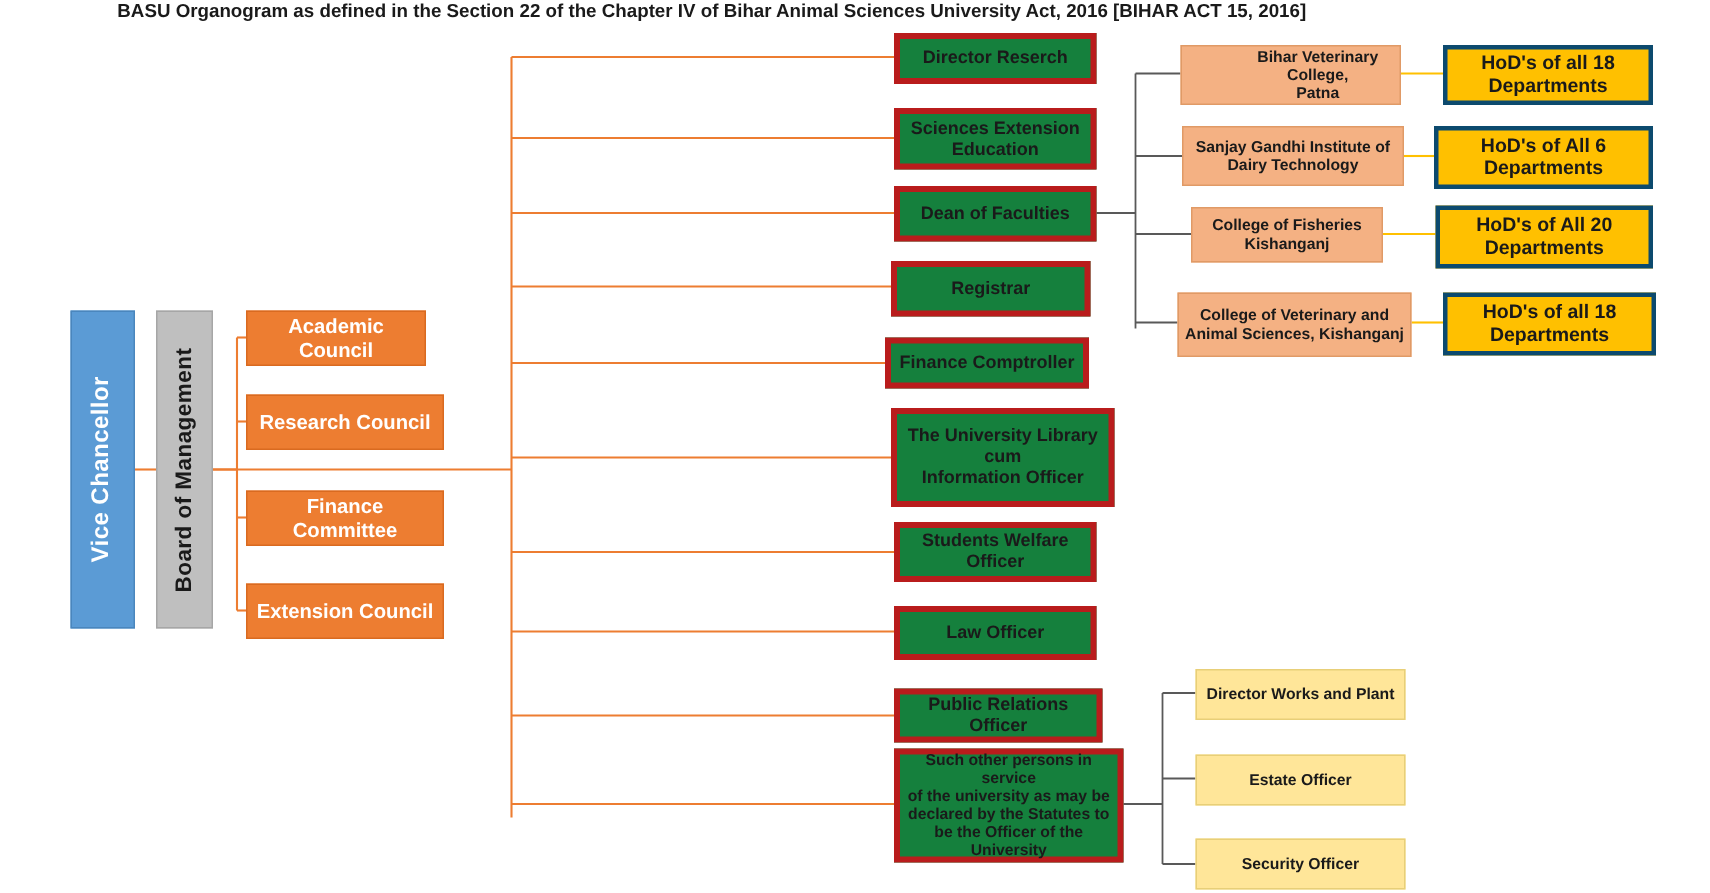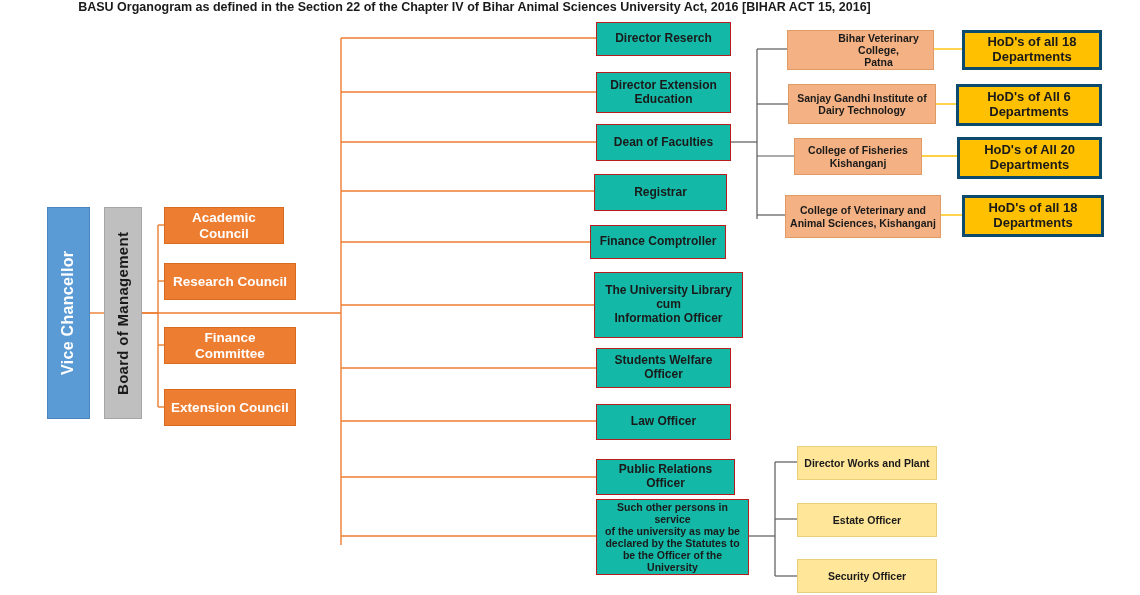--- a/index.html
+++ b/index.html
@@ -66,22 +66,22 @@
     transform: rotate(180deg);
     letter-spacing: 0.3px;
   }
   .orange {
     background: #ed7d31;
     border: 1px solid #d96a20;
     color: #ffffff;
     font-size: 13.5px;
   }
   .green {
-    background: #14b8a6;
-    border: 1px solid #b91c1c;
+    background: #15803d;
+    border: 4px solid #b91c1c;
     color: #1a1a1a;
     font-size: 12px;
   }
   .peach {
     background: #f4b183;
     border: 1px solid #e09a66;
     color: #1a1a1a;
     font-size: 10.5px;
   }
   .gold {
@@ -175,21 +175,21 @@
     <span>Finance Committee</span>
   </div>
   <div class="node orange" style="left:164px; top:389px; width:132px; height:37px;">
     <span>Extension Council</span>
   </div>
 
   <div class="node green multiline" style="left:596px; top:22px; width:135px; height:34px;">
     <span>Director Reserch</span>
   </div>
   <div class="node green multiline" style="left:596px; top:72px; width:135px; height:41px;">
-    <span>Director Extension
+    <span>Sciences Extension
 Education</span>
   </div>
   <div class="node green multiline" style="left:596px; top:124px; width:135px; height:37px;">
     <span>Dean of Faculties</span>
   </div>
   <div class="node green multiline" style="left:594px; top:174px; width:133px; height:37px;">
     <span>Registrar</span>
   </div>
   <div class="node green multiline" style="left:590px; top:225px; width:136px; height:34px;">
     <span>Finance Comptroller</span>

